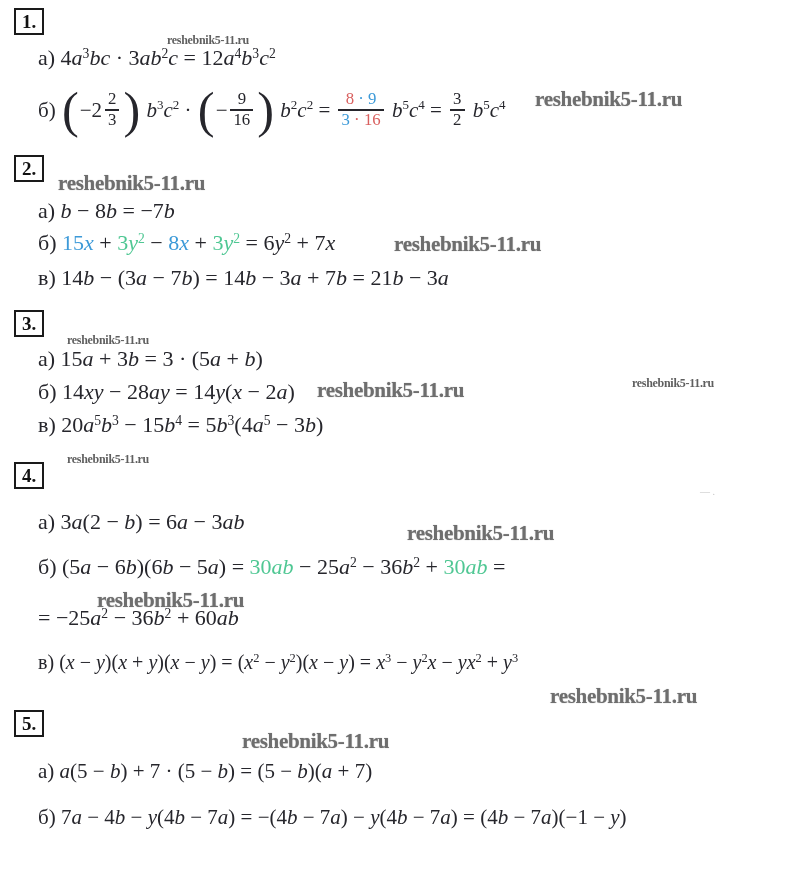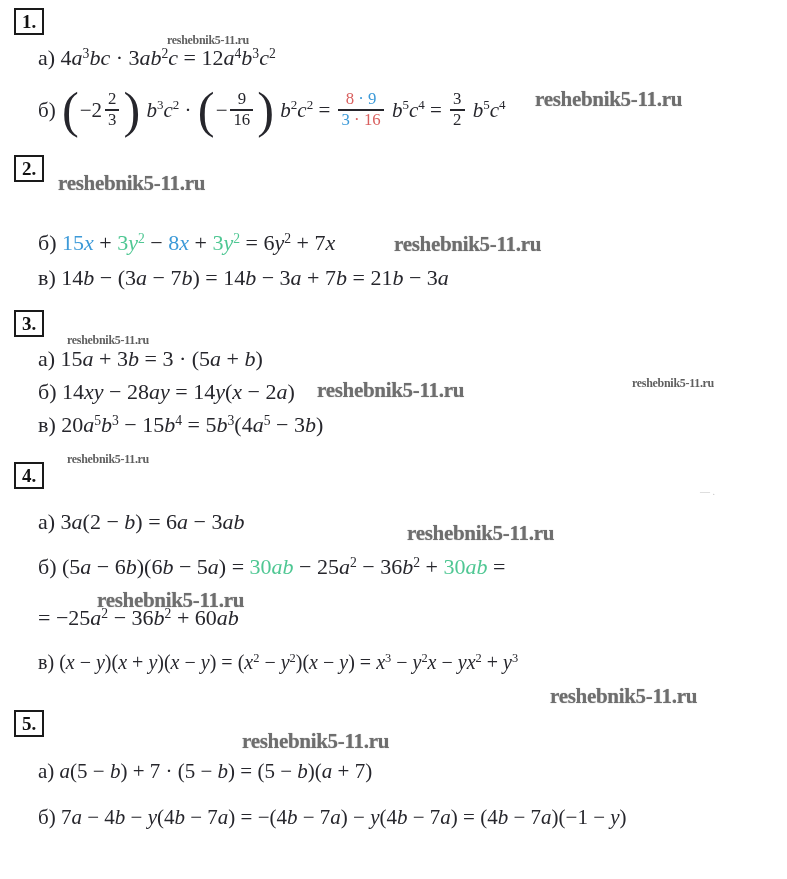--- a/index.html
+++ b/index.html
@@ -38,20 +38,21 @@
   .artifact { position:absolute; color:#c6c6c6; font-size:10px; }
 </style>
 </head>
 <body>
 
 <div class="worksheet">
     <div class="secbox" style="left: 14px; top: 8px;">1.</div>
     <div class="mline" style="left: 38px; top: 44px; font-size: 22px;"><span>а</span><span>)</span><span>&nbsp;</span><span>4</span><span class="v">a</span><span class="sup">3</span><span class="v">b</span><span class="v">c</span><span>&nbsp;</span><span>·</span><span>&nbsp;</span><span>3</span><span class="v">a</span><span class="v">b</span><span class="sup">2</span><span class="v">c</span><span>&nbsp;</span><span>=</span><span>&nbsp;</span><span>1</span><span>2</span><span class="v">a</span><span class="sup">4</span><span class="v">b</span><span class="sup">3</span><span class="v">c</span><span class="sup">2</span></div>
     <div class="mline" style="left: 38px; top: 92px; font-size: 21px;"><span>б</span><span>)</span><span>&nbsp;</span><span class="big">(</span><span>−</span><span>2</span><span class="frac"><span class="num"><span>2</span></span><span class="den"><span>3</span></span></span><span class="big">)</span><span>&nbsp;</span><span class="v">b</span><span class="sup">3</span><span class="v">c</span><span class="sup">2</span><span>&nbsp;</span><span>·</span><span>&nbsp;</span><span class="big">(</span><span>−</span><span class="frac"><span class="num"><span>9</span></span><span class="den"><span>1</span><span>6</span></span></span><span class="big">)</span><span>&nbsp;</span><span class="v">b</span><span class="sup">2</span><span class="v">c</span><span class="sup">2</span><span>&nbsp;</span><span>=</span><span>&nbsp;</span><span class="frac"><span class="num"><span style="color: rgb(217, 96, 95);">8</span><span>&nbsp;</span><span style="color: rgb(61, 154, 216);">·</span><span style="color: rgb(61, 154, 216);">&nbsp;</span><span style="color: rgb(61, 154, 216);">9</span></span><span class="den"><span style="color: rgb(61, 154, 216);">3</span><span>&nbsp;</span><span style="color: rgb(217, 96, 95);">·</span><span style="color: rgb(217, 96, 95);">&nbsp;</span><span style="color: rgb(217, 96, 95);">1</span><span style="color: rgb(217, 96, 95);">6</span></span></span><span>&nbsp;</span><span class="v">b</span><span class="sup">5</span><span class="v">c</span><span class="sup">4</span><span>&nbsp;</span><span>=</span><span>&nbsp;</span><span class="frac"><span class="num"><span>3</span></span><span class="den"><span>2</span></span></span><span>&nbsp;</span><span class="v">b</span><span class="sup">5</span><span class="v">c</span><span class="sup">4</span></div>
     <div class="secbox" style="left: 14px; top: 155px;">2.</div>
+    <div class="mline" style="left: 38px; top: 197px; font-size: 22px;"><span>а</span><span>)</span><span>&nbsp;</span><span class="v">b</span><span>&nbsp;</span><span>−</span><span>&nbsp;</span><span>8</span><span class="v">b</span><span>&nbsp;</span><span>=</span><span>&nbsp;</span><span>−</span><span>7</span><span class="v">b</span></div>
     <div class="mline" style="left: 38px; top: 229px; font-size: 22px;"><span>б</span><span>)</span><span>&nbsp;</span><span style="color: rgb(61, 154, 216);">1</span><span style="color: rgb(61, 154, 216);">5</span><span class="v" style="color: rgb(61, 154, 216);">x</span><span>&nbsp;</span><span>+</span><span>&nbsp;</span><span style="color: rgb(79, 199, 147);">3</span><span class="v" style="color: rgb(79, 199, 147);">y</span><span class="sup" style="color: rgb(79, 199, 147);">2</span><span>&nbsp;</span><span>−</span><span>&nbsp;</span><span style="color: rgb(61, 154, 216);">8</span><span class="v" style="color: rgb(61, 154, 216);">x</span><span>&nbsp;</span><span>+</span><span>&nbsp;</span><span style="color: rgb(79, 199, 147);">3</span><span class="v" style="color: rgb(79, 199, 147);">y</span><span class="sup" style="color: rgb(79, 199, 147);">2</span><span>&nbsp;</span><span>=</span><span>&nbsp;</span><span>6</span><span class="v">y</span><span class="sup">2</span><span>&nbsp;</span><span>+</span><span>&nbsp;</span><span>7</span><span class="v">x</span></div>
     <div class="mline" style="left: 38px; top: 264px; font-size: 22px;"><span>в</span><span>)</span><span>&nbsp;</span><span>1</span><span>4</span><span class="v">b</span><span>&nbsp;</span><span>−</span><span>&nbsp;</span><span>(</span><span>3</span><span class="v">a</span><span>&nbsp;</span><span>−</span><span>&nbsp;</span><span>7</span><span class="v">b</span><span>)</span><span>&nbsp;</span><span>=</span><span>&nbsp;</span><span>1</span><span>4</span><span class="v">b</span><span>&nbsp;</span><span>−</span><span>&nbsp;</span><span>3</span><span class="v">a</span><span>&nbsp;</span><span>+</span><span>&nbsp;</span><span>7</span><span class="v">b</span><span>&nbsp;</span><span>=</span><span>&nbsp;</span><span>2</span><span>1</span><span class="v">b</span><span>&nbsp;</span><span>−</span><span>&nbsp;</span><span>3</span><span class="v">a</span></div>
     <div class="secbox" style="left: 14px; top: 310px;">3.</div>
     <div class="mline" style="left: 38px; top: 345px; font-size: 22px;"><span>а</span><span>)</span><span>&nbsp;</span><span>1</span><span>5</span><span class="v">a</span><span>&nbsp;</span><span>+</span><span>&nbsp;</span><span>3</span><span class="v">b</span><span>&nbsp;</span><span>=</span><span>&nbsp;</span><span>3</span><span>&nbsp;</span><span>·</span><span>&nbsp;</span><span>(</span><span>5</span><span class="v">a</span><span>&nbsp;</span><span>+</span><span>&nbsp;</span><span class="v">b</span><span>)</span></div>
     <div class="mline" style="left: 38px; top: 378px; font-size: 22px;"><span>б</span><span>)</span><span>&nbsp;</span><span>1</span><span>4</span><span class="v">x</span><span class="v">y</span><span>&nbsp;</span><span>−</span><span>&nbsp;</span><span>2</span><span>8</span><span class="v">a</span><span class="v">y</span><span>&nbsp;</span><span>=</span><span>&nbsp;</span><span>1</span><span>4</span><span class="v">y</span><span>(</span><span class="v">x</span><span>&nbsp;</span><span>−</span><span>&nbsp;</span><span>2</span><span class="v">a</span><span>)</span></div>
     <div class="mline" style="left: 38px; top: 411px; font-size: 22px;"><span>в</span><span>)</span><span>&nbsp;</span><span>2</span><span>0</span><span class="v">a</span><span class="sup">5</span><span class="v">b</span><span class="sup">3</span><span>&nbsp;</span><span>−</span><span>&nbsp;</span><span>1</span><span>5</span><span class="v">b</span><span class="sup">4</span><span>&nbsp;</span><span>=</span><span>&nbsp;</span><span>5</span><span class="v">b</span><span class="sup">3</span><span>(</span><span>4</span><span class="v">a</span><span class="sup">5</span><span>&nbsp;</span><span>−</span><span>&nbsp;</span><span>3</span><span class="v">b</span><span>)</span></div>
     <div class="secbox" style="left: 14px; top: 462px;">4.</div>
     <div class="mline" style="left: 38px; top: 508px; font-size: 22px;"><span>а</span><span>)</span><span>&nbsp;</span><span>3</span><span class="v">a</span><span>(</span><span>2</span><span>&nbsp;</span><span>−</span><span>&nbsp;</span><span class="v">b</span><span>)</span><span>&nbsp;</span><span>=</span><span>&nbsp;</span><span>6</span><span class="v">a</span><span>&nbsp;</span><span>−</span><span>&nbsp;</span><span>3</span><span class="v">a</span><span class="v">b</span></div>
     <div class="mline" style="left: 38px; top: 553px; font-size: 22px;"><span>б</span><span>)</span><span>&nbsp;</span><span>(</span><span>5</span><span class="v">a</span><span>&nbsp;</span><span>−</span><span>&nbsp;</span><span>6</span><span class="v">b</span><span>)</span><span>(</span><span>6</span><span class="v">b</span><span>&nbsp;</span><span>−</span><span>&nbsp;</span><span>5</span><span class="v">a</span><span>)</span><span>&nbsp;</span><span>=</span><span>&nbsp;</span><span style="color: rgb(79, 199, 147);">3</span><span style="color: rgb(79, 199, 147);">0</span><span class="v" style="color: rgb(79, 199, 147);">a</span><span class="v" style="color: rgb(79, 199, 147);">b</span><span>&nbsp;</span><span>−</span><span>&nbsp;</span><span>2</span><span>5</span><span class="v">a</span><span class="sup">2</span><span>&nbsp;</span><span>−</span><span>&nbsp;</span><span>3</span><span>6</span><span class="v">b</span><span class="sup">2</span><span>&nbsp;</span><span>+</span><span>&nbsp;</span><span style="color: rgb(79, 199, 147);">3</span><span style="color: rgb(79, 199, 147);">0</span><span class="v" style="color: rgb(79, 199, 147);">a</span><span class="v" style="color: rgb(79, 199, 147);">b</span><span>&nbsp;</span><span>=</span></div>
     <div class="mline" style="left: 38px; top: 604px; font-size: 22px;"><span>=</span><span>&nbsp;</span><span>−</span><span>2</span><span>5</span><span class="v">a</span><span class="sup">2</span><span>&nbsp;</span><span>−</span><span>&nbsp;</span><span>3</span><span>6</span><span class="v">b</span><span class="sup">2</span><span>&nbsp;</span><span>+</span><span>&nbsp;</span><span>6</span><span>0</span><span class="v">a</span><span class="v">b</span></div>

